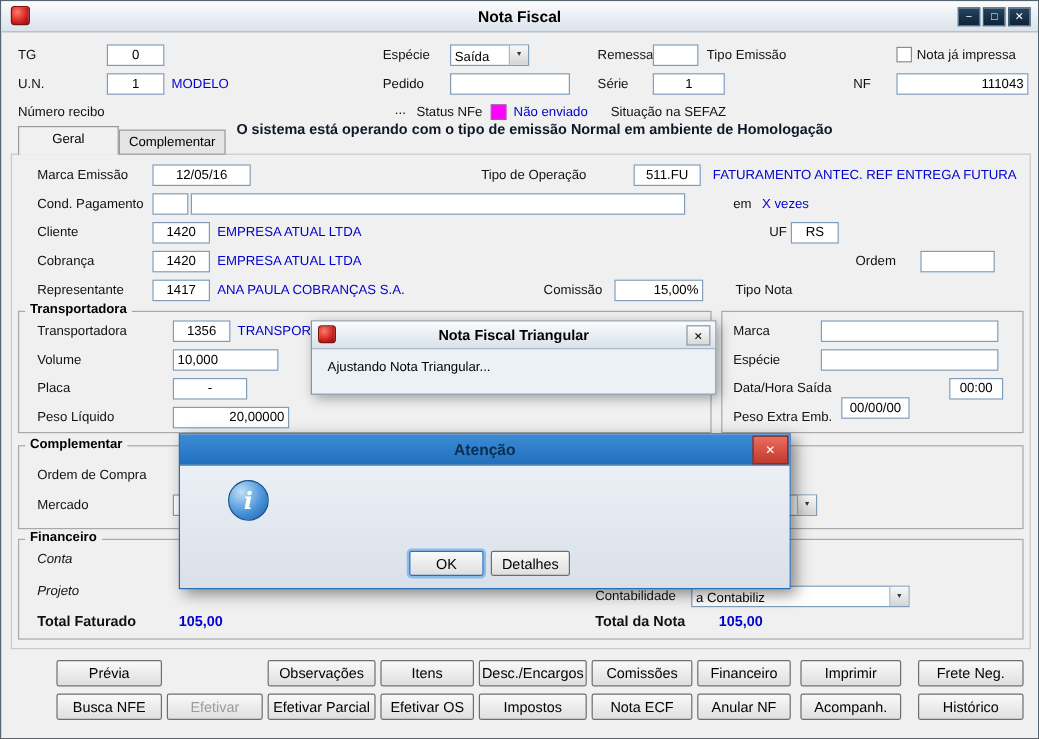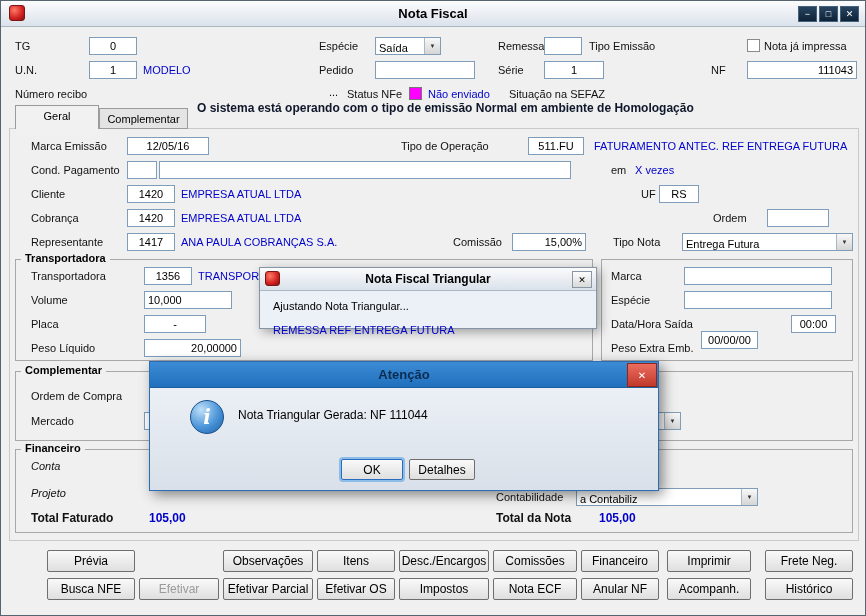--- a/index.html
+++ b/index.html
@@ -143,24 +143,20 @@
   <span class="lbl blue" style="left:180px;top:211px">EMPRESA ATUAL LTDA</span>
   <span class="lbl" style="left:712px;top:211px">Ordem</span>
   <input class="fld" style="left: 766px; top: 208px; width: 62px;" value="">
 
   <span class="lbl" style="left:30px;top:235px">Representante</span>
   <input class="fld ctr" style="left: 126px; top: 232px; width: 48px;" value="1417">
   <span class="lbl blue" style="left:180px;top:235px">ANA PAULA COBRANÇAS S.A.</span>
   <span class="lbl" style="left:452px;top:235px">Comissão</span>
   <input class="fld ral" style="left: 511px; top: 232px; width: 74px;" value="15,00%">
   <span class="lbl" style="left:612px;top:235px">Tipo Nota</span>
-  <div class="combo" style="left:681px;top:232px;width:171px">
-    <span class="txt">Entrega Futura</span>
-    <span class="arw">▼</span>
-  </div>
 
   <div class="grp" style="left:14px;top:258px;width:578px;height:102px">
     <span class="cap">Transportadora</span>
   </div>
   <span class="lbl" style="left:30px;top:269px">Transportadora</span>
   <input class="fld ctr" style="left: 143px; top: 266px; width: 48px;" value="1356">
   <span class="lbl blue" style="left:197px;top:269px">TRANSPORTA</span>
   <span class="lbl" style="left:30px;top:293px">Volume</span>
   <input class="fld" style="left: 143px; top: 290px; width: 88px;" value="10,000">
   <span class="lbl" style="left:30px;top:317px">Placa</span>
@@ -222,29 +218,27 @@
   <button class="btn" style="left:666px;top:577px;width:84px">Acompanh.</button>
   <button class="btn" style="left:764px;top:577px;width:88px">Histórico</button>
 
   <div id="dlg-tri">
     <div class="tbar">
       <span class="appicon" style="left:5px;top:3px;width:15px;height:15px"></span>
       <span class="dttl">Nota Fiscal Triangular</span>
     </div>
     <button class="xbtn"><span>✕</span></button>
     <div class="line1">Ajustando Nota Triangular...</div>
-    <div class="line2 blue">REMESSA REF ENTREGA FUTURA</div>
   </div>
 
   <div id="dlg-att">
     <div class="tbar2">
       <span class="dttl2">Atenção</span>
     </div>
     <button class="xred"><span>✕</span></button>
     <div class="infoicon">
         <span>i</span>
       </div>
-    <div class="msg">Nota Triangular Gerada: NF 111044</div>
     <button class="btn ok" style="left:191px;top:97px;width:62px">OK</button>
     <button class="btn" style="left:259px;top:97px;width:66px">Detalhes</button>
   </div>
 
 </div>
 
 </body></html>

